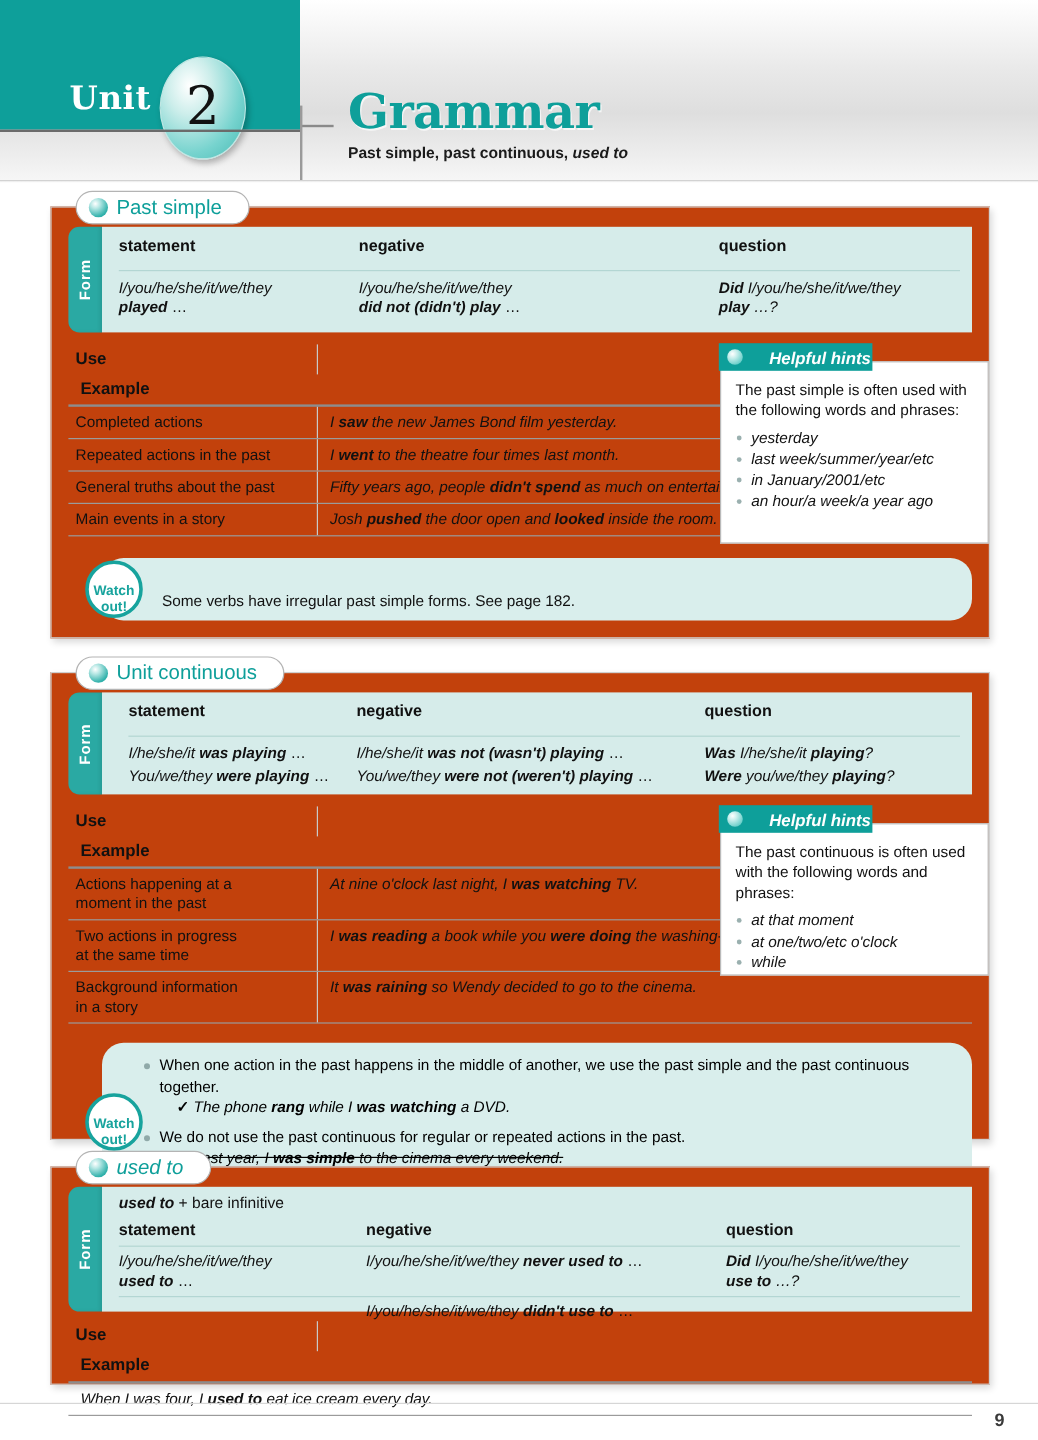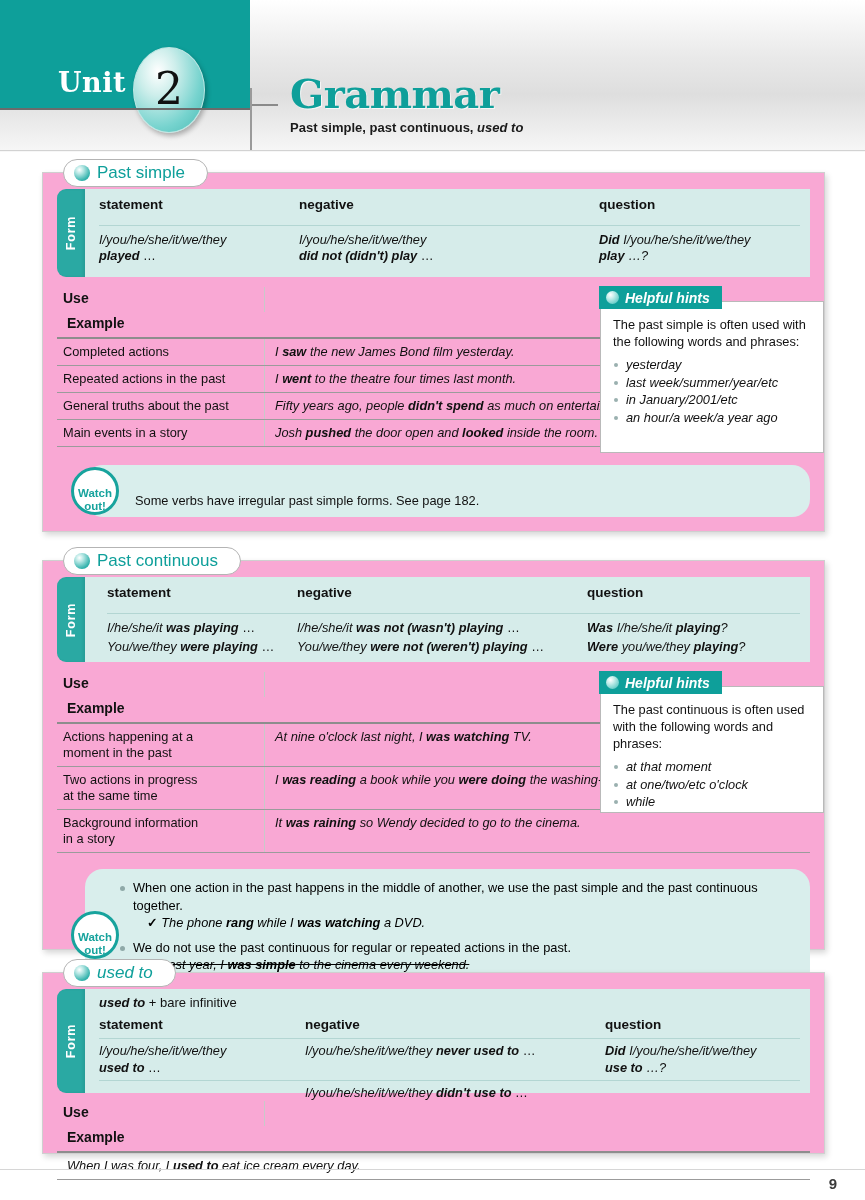--- a/index.html
+++ b/index.html
@@ -57,21 +57,21 @@
     font-size:13px; font-weight:bold; color:#1a1a1a;
   }
   .grammar-sub i{ font-style:italic; }
   .header-bottom-line{
     position:absolute; left:0; top:150px; width:865px; height:1px; background:#d2d2d2;
   }
 
   
   .section{
     position:absolute; left:42px; width:783px;
-    background:#f9a8d4; border:1px solid #cfcfcf;
+    background:#c2410c; border:1px solid #cfcfcf;
   }
   .sec-ps{ top:172px; height:360px; }
   .sec-pc{ top:560px; height:390px; }
   .sec-ut{ top:972px; height:182px; }
 
   
   .pill{
     position:absolute; top:-14px; left:20px;
     height:28px; padding:0 22px 0 10px;
     background:#ffffff; border:1px solid #b4b4b4; border-radius:14px;
@@ -123,22 +123,22 @@
   .utrow.hdr .utc1,.utrow.hdr .utc2{ font-weight:bold; font-style:normal; font-size:14px; padding-top:3px; padding-bottom:6px;}
   .utc2 b{ font-weight:bold; }
 
   
   .hints{
     position:absolute; width:224px; background:#fff;
     border:1px solid #b9b9b9;
   }
   .hints .hhdr{
     position:absolute; left:-2px; top:-16px; height:23px;
-    background:#0e9f9a; display:flex; align-items:center; gap:6px;
-    padding:0 12px 0 7px;
+    background:#0e9f9a; display:flex; align-items:center; gap:22px;
+    padding:0 1px 0 7px;
   }
   .hints .hhdr .hdot{
     width:13px;height:13px;border-radius:50%;
     background:radial-gradient(circle at 34% 30%, #ffffff 0%, #c6eeeb 30%, #6fd0cb 72%, #2cb5af 100%);
   }
   .hints .hhdr .htxt{ color:#fff; font-weight:bold; font-style:italic; font-size:14px; }
   .hints .hbody{
     padding:14px 10px 8px 12px; font-size:12.8px; line-height:17px; color:#111;
   }
   .hints ul{ list-style:none; margin:6px 0 0 0; }
@@ -273,21 +273,21 @@
       </div>
       <div class="watchbar">
         <div class="watchtext" style="padding-left:20px;padding-top:2px;">Some verbs have irregular past simple forms. See page 182.</div>
       </div>
     </div>
   </div>
 
   <div class="section sec-pc shadowbox">
     <div class="pill">
       <span class="dot"></span>
-      <span class="ptxt">Past continuous</span>
+      <span class="ptxt">Unit continuous</span>
     </div>
 
     <div class="formblk" style="height:85px;">
       <div class="formtab" style="height:85px;">
         <span>Form</span>
       </div>
       <div class="formgrid" style="height:85px;padding-left:22px;">
         <div class="frow">
           <div class="fcol c1 fhdr" style="width:190px">statement</div>
           <div class="fcol c2 fhdr" style="width:290px">negative</div>

